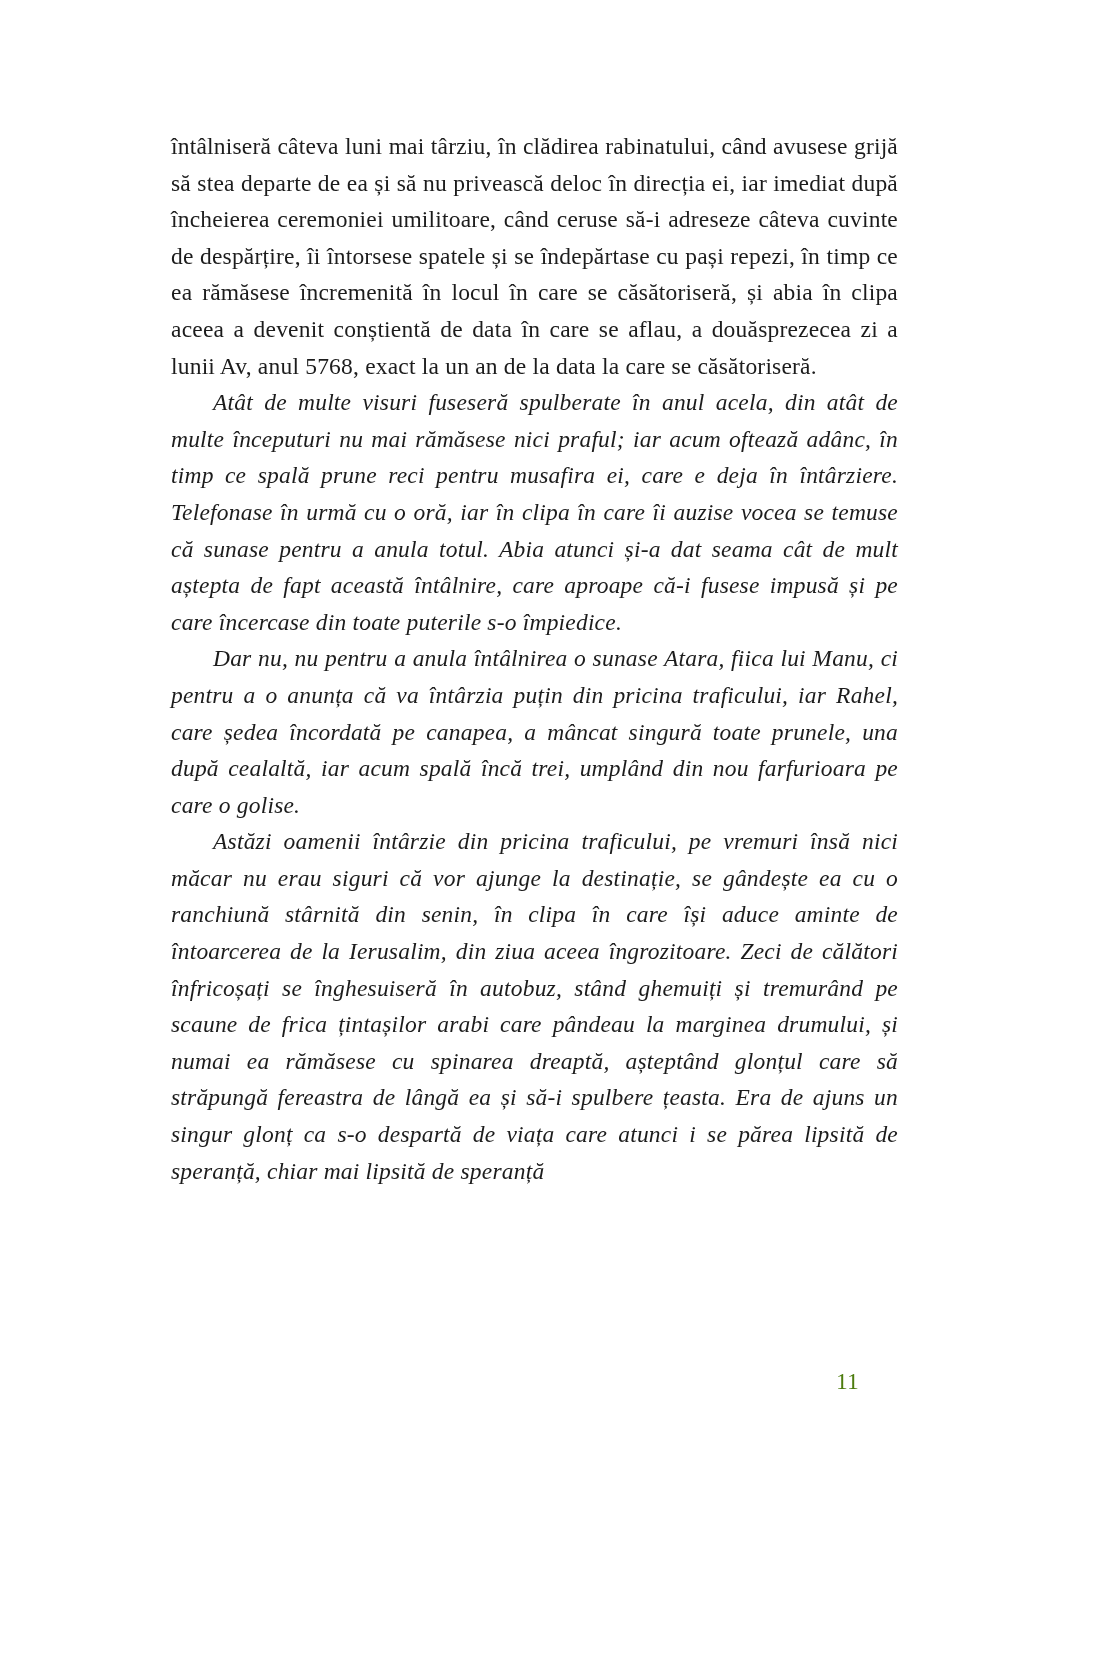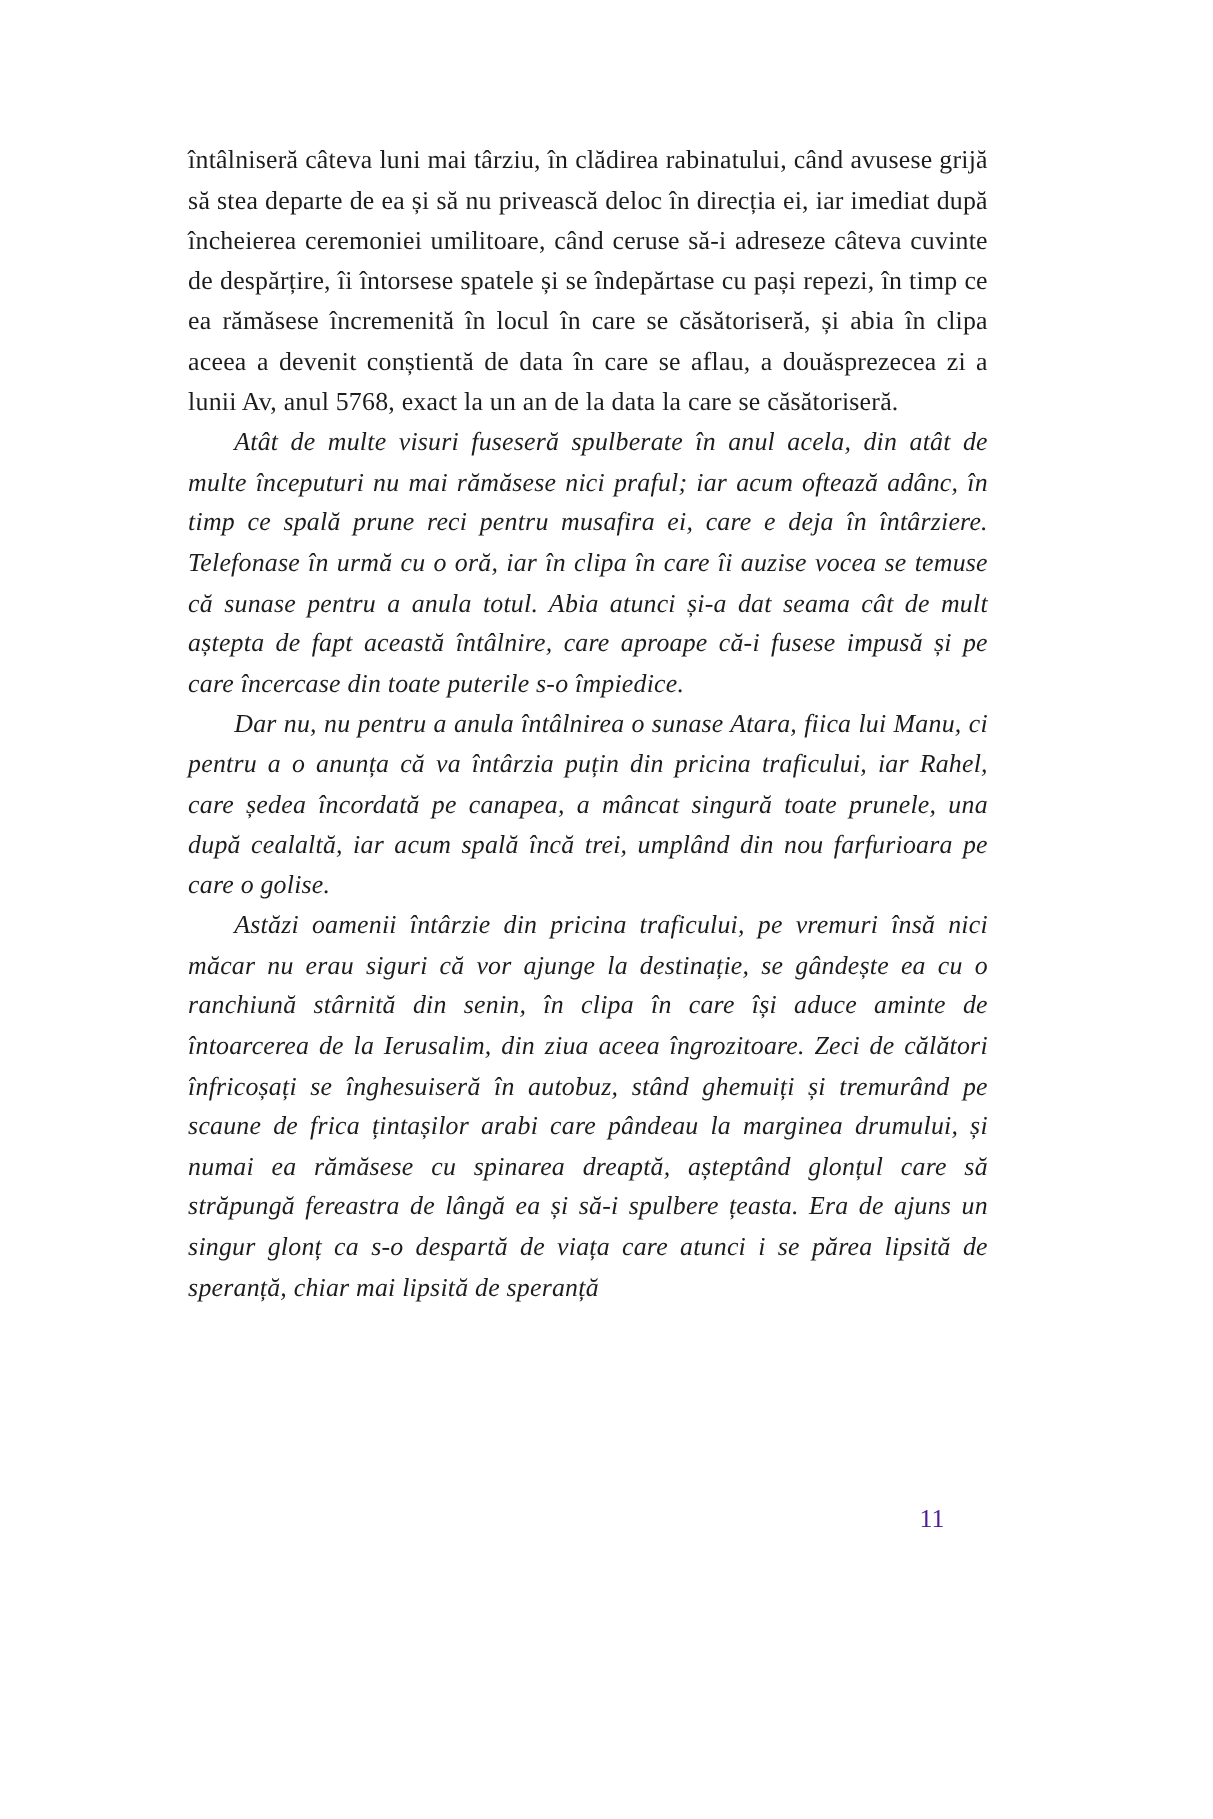--- a/index.html
+++ b/index.html
@@ -33,21 +33,21 @@
   }
   .text-block p.indent {
     text-indent: 42px;
     font-style: italic;
   }
   .page-number {
     position: absolute;
     left: 836px;
     top: 1368px;
     font-size: 23.5px;
-    color: #4c1d95;
+    color: #4d7c0f;
   }
 </style>
 </head>
 <body>
 
 <div class="book-page">
   <div class="text-block">
     <p>întâlniseră câteva luni mai târziu, în clădirea rabinatului, când avusese grijă să stea departe de ea și să nu privească deloc în direcția ei, iar imediat după încheierea ceremoniei umilitoare, când ceruse să-i adreseze câteva cuvinte de despărțire, îi întorsese spatele și se îndepărtase cu pași repezi, în timp ce ea rămăsese încremenită în locul în care se căsătoriseră, și abia în clipa aceea a devenit conștientă de data în care se aflau, a douăsprezecea zi a lunii Av, anul 5768, exact la un an de la data la care se căsătoriseră.</p>
     <p class="indent">Atât de multe visuri fuseseră spulberate în anul acela, din atât de multe începuturi nu mai rămăsese nici praful; iar acum oftează adânc, în timp ce spală prune reci pentru musafira ei, care e deja în întârziere. Telefonase în urmă cu o oră, iar în clipa în care îi auzise vocea se temuse că sunase pentru a anula totul. Abia atunci și-a dat seama cât de mult aștepta de fapt această întâlnire, care aproape că-i fusese impusă și pe care încercase din toate puterile s-o împiedice.</p>
     <p class="indent">Dar nu, nu pentru a anula întâlnirea o sunase Atara, fiica lui Manu, ci pentru a o anunța că va întârzia puțin din pricina traficului, iar Rahel, care ședea încordată pe canapea, a mâncat singură toate prunele, una după cealaltă, iar acum spală încă trei, umplând din nou farfurioara pe care o golise.</p>

